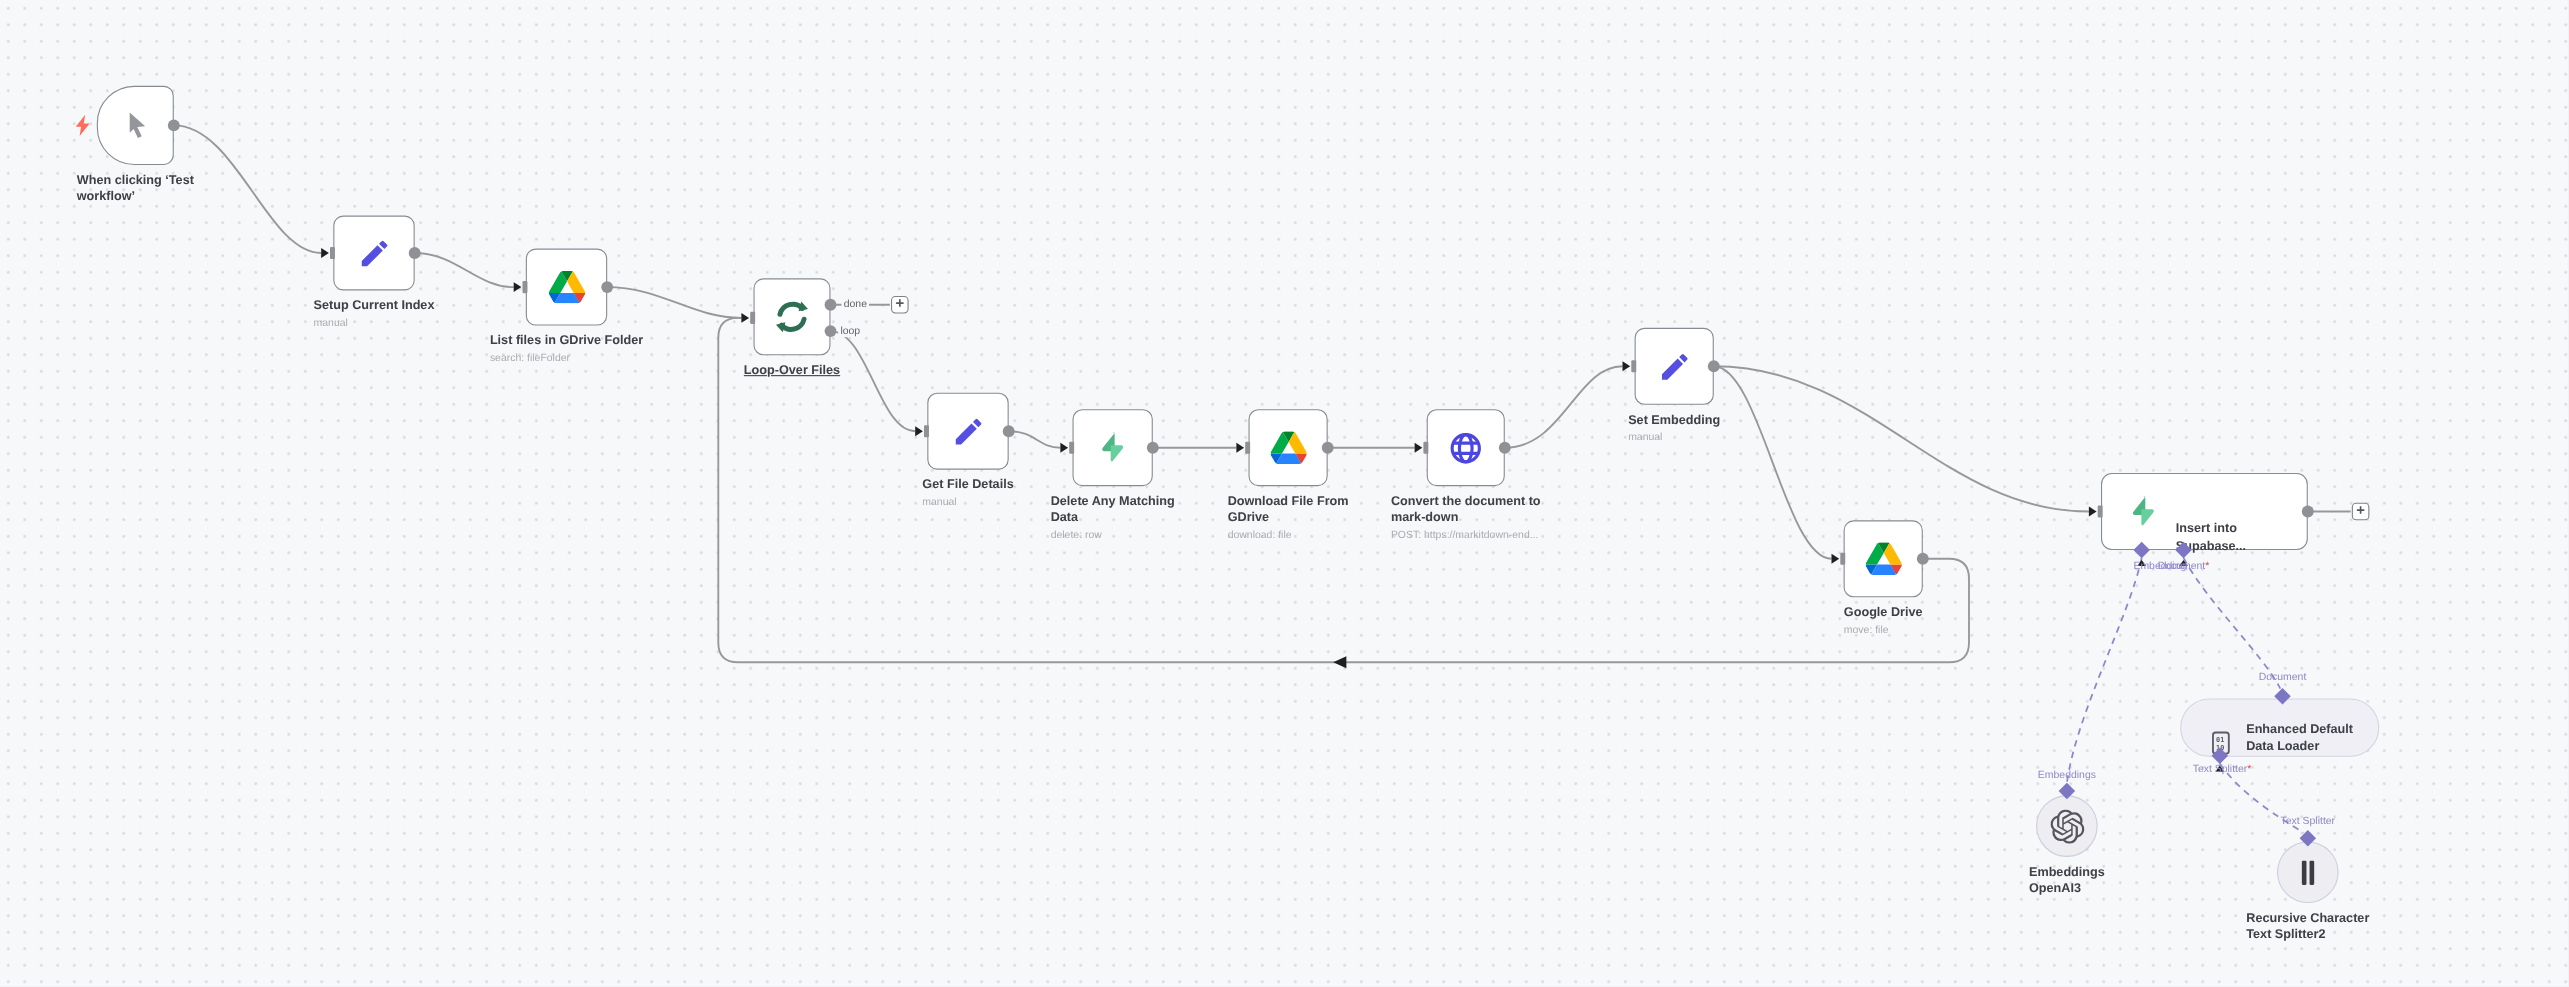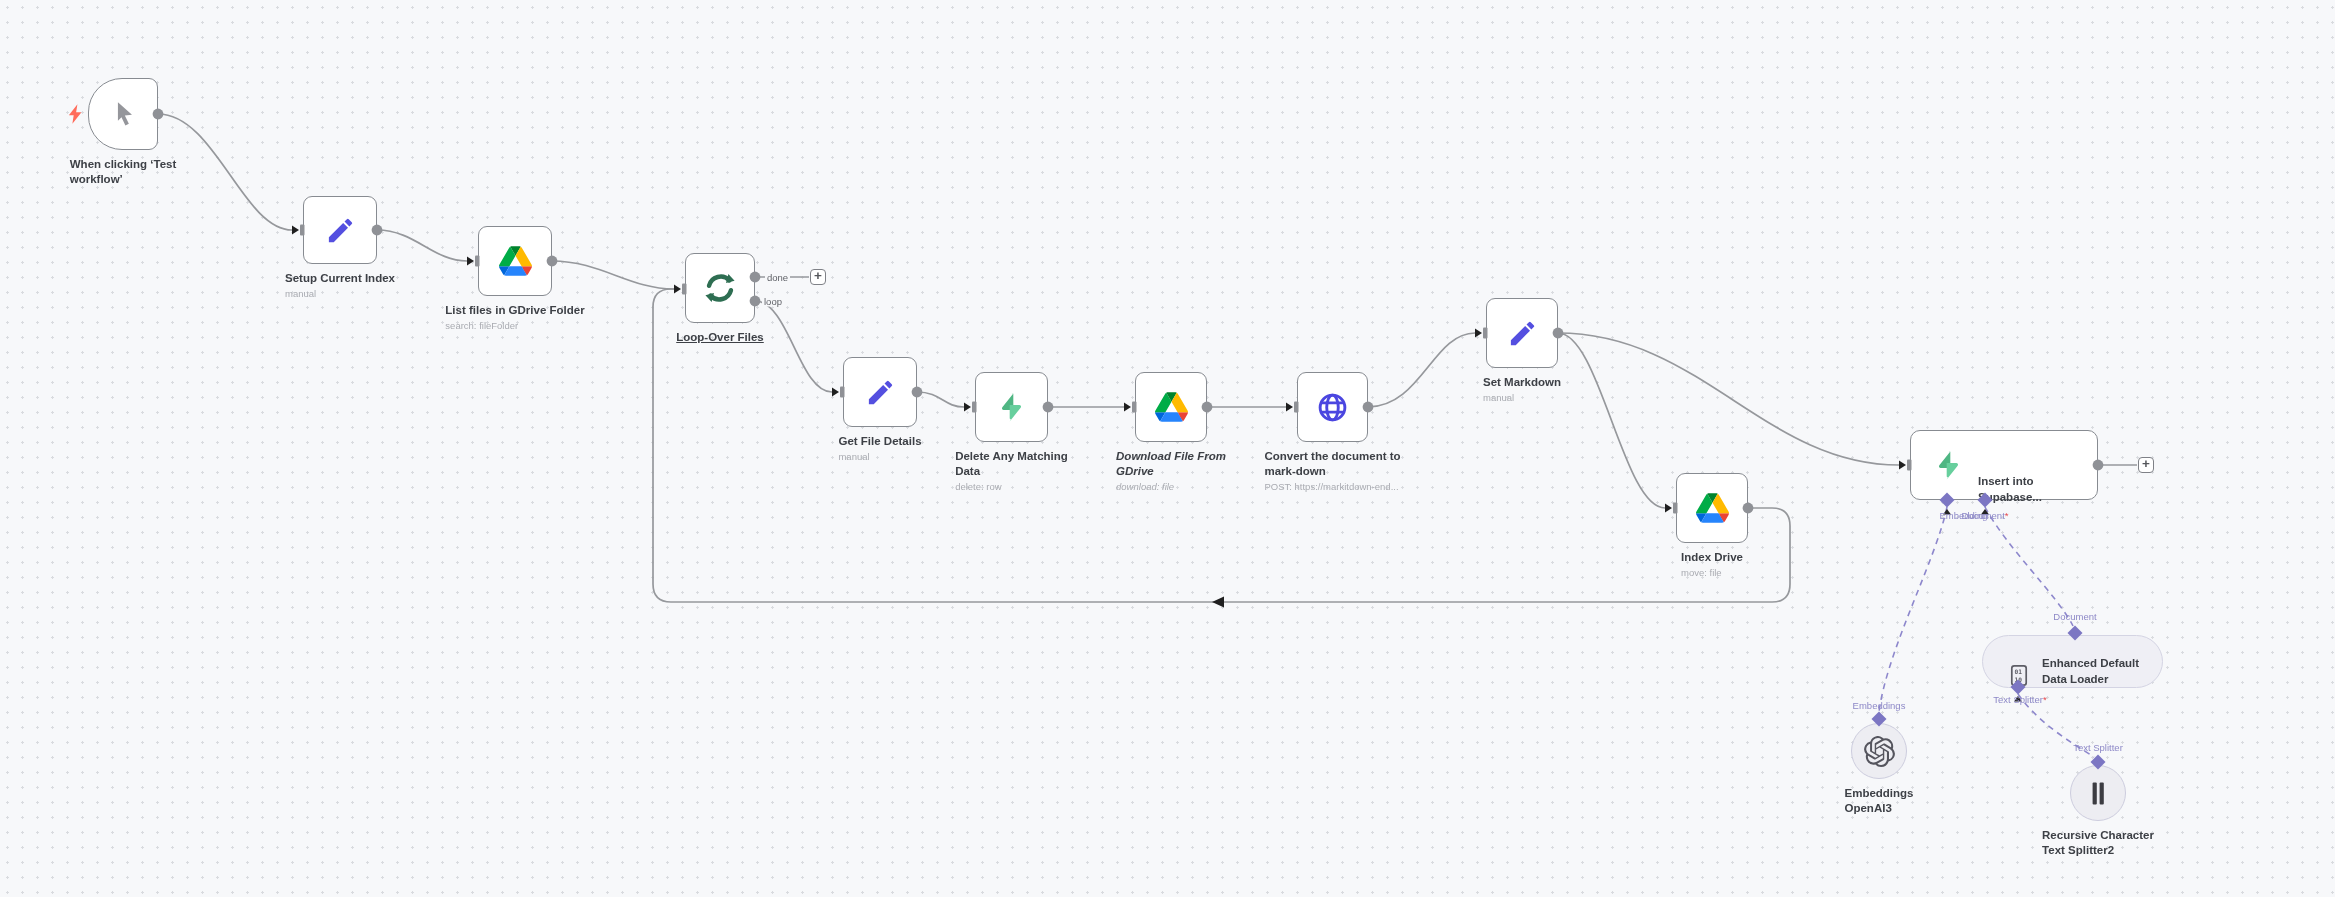--- a/index.html
+++ b/index.html
@@ -207,21 +207,21 @@
         <svg width="33" height="30" viewBox="0 0 87.3 78">
           <path d="m6.6 66.85 3.85 6.65c.8 1.4 1.95 2.5 3.3 3.3l13.75-23.8h-27.5c0 1.55.4 3.1 1.2 4.5z" fill="#0066da"></path>
           <path d="m43.65 25-13.75-23.8c-1.35.8-2.5 1.9-3.3 3.3l-25.4 44a9.06 9.06 0 0 0-1.2 4.5h27.5z" fill="#00ac47"></path>
           <path d="m73.55 76.8c1.35-.8 2.5-1.9 3.3-3.3l1.6-2.75 7.65-13.25c.8-1.4 1.2-2.95 1.2-4.5h-27.502l5.852 11.5z" fill="#ea4335"></path>
           <path d="m43.65 25 13.75-23.8c-1.35-.8-2.9-1.2-4.5-1.2h-18.5c-1.6 0-3.15.45-4.5 1.2z" fill="#00832d"></path>
           <path d="m59.8 53h-32.3l-13.75 23.8c1.35.8 2.9 1.2 4.5 1.2h50.8c1.6 0 3.15-.45 4.5-1.2z" fill="#2684fc"></path>
           <path d="m73.4 26.5-12.7-22c-.8-1.4-1.95-2.5-3.3-3.3l-13.75 23.8 16.15 28h27.45c0-1.55-.4-3.1-1.2-4.5z" fill="#ffba00"></path>
         </svg>
       </div>
     </div>
-    <div class="nlabel" style="left: 1171px; top: 449px; font-style: italic;">
+    <div class="nlabel" style="left: 1171px; top: 449px;">
       <div>Download File From</div>
       <div>GDrive</div>
       <div class="sub">download: file</div>
     </div>
     <div class="node " style="left: 1297px; top: 372px; width: 71px; height: 70px;">
       <div class="icon">
         <svg width="33" height="33" viewBox="0 0 24 24">
           <g fill="none" stroke="#4b46e0" stroke-width="2.1">
             <circle cx="12" cy="12" r="9"></circle>
             <ellipse cx="12" cy="12" rx="4.2" ry="9"></ellipse>
@@ -236,37 +236,37 @@
       <div class="sub">POST: https://markitdown-end...</div>
     </div>
     <div class="node " style="left: 1486px; top: 298px; width: 72px; height: 70px;">
       <div class="icon">
         <svg width="31" height="31" viewBox="0 0 24 24">
           <path d="M3 17.25V21h3.75L17.81 9.94l-3.75-3.75L3 17.25zM20.71 7.04a.996.996 0 0 0 0-1.41l-2.34-2.34a.996.996 0 0 0-1.41 0l-1.83 1.83 3.75 3.75 1.83-1.83z" fill="#544fe0"></path>
         </svg>
       </div>
     </div>
     <div class="nlabel" style="left: 1522px; top: 375px;">
-      <div>Set Markdown</div>
+      <div>Set Embedding</div>
       <div class="sub">manual</div>
     </div>
     <div class="node " style="left: 1676px; top: 473px; width: 72px; height: 70px;">
       <div class="icon">
         <svg width="33" height="30" viewBox="0 0 87.3 78">
           <path d="m6.6 66.85 3.85 6.65c.8 1.4 1.95 2.5 3.3 3.3l13.75-23.8h-27.5c0 1.55.4 3.1 1.2 4.5z" fill="#0066da"></path>
           <path d="m43.65 25-13.75-23.8c-1.35.8-2.5 1.9-3.3 3.3l-25.4 44a9.06 9.06 0 0 0-1.2 4.5h27.5z" fill="#00ac47"></path>
           <path d="m73.55 76.8c1.35-.8 2.5-1.9 3.3-3.3l1.6-2.75 7.65-13.25c.8-1.4 1.2-2.95 1.2-4.5h-27.502l5.852 11.5z" fill="#ea4335"></path>
           <path d="m43.65 25 13.75-23.8c-1.35-.8-2.9-1.2-4.5-1.2h-18.5c-1.6 0-3.15.45-4.5 1.2z" fill="#00832d"></path>
           <path d="m59.8 53h-32.3l-13.75 23.8c1.35.8 2.9 1.2 4.5 1.2h50.8c1.6 0 3.15-.45 4.5-1.2z" fill="#2684fc"></path>
           <path d="m73.4 26.5-12.7-22c-.8-1.4-1.95-2.5-3.3-3.3l-13.75 23.8 16.15 28h27.45c0-1.55-.4-3.1-1.2-4.5z" fill="#ffba00"></path>
         </svg>
       </div>
     </div>
     <div class="nlabel" style="left: 1712px; top: 550px;">
-      <div>Index Drive</div>
+      <div>Google Drive</div>
       <div class="sub">move: file</div>
     </div>
     <div class="node wide" style="left: 1910px; top: 430px; width: 188px; height: 70px;">
       <div class="icon">
         <svg width="31" height="31" viewBox="0 0 24 24">
           <path d="M13.4 1.2 4.9 11.9c-.68.86-.07 2.13 1.03 2.13h7.47V1.62c0-.63-.8-.9-1.2-.42z" fill="#4fb683"></path>
           <path d="M10.6 22.8l8.5-10.7c.68-.86.07-2.13-1.03-2.13H10.6v10.41c0 .63.8.9 1.2.42z" fill="#67cf9d"></path>
         </svg>
       </div>
       <div class="inlabel">

